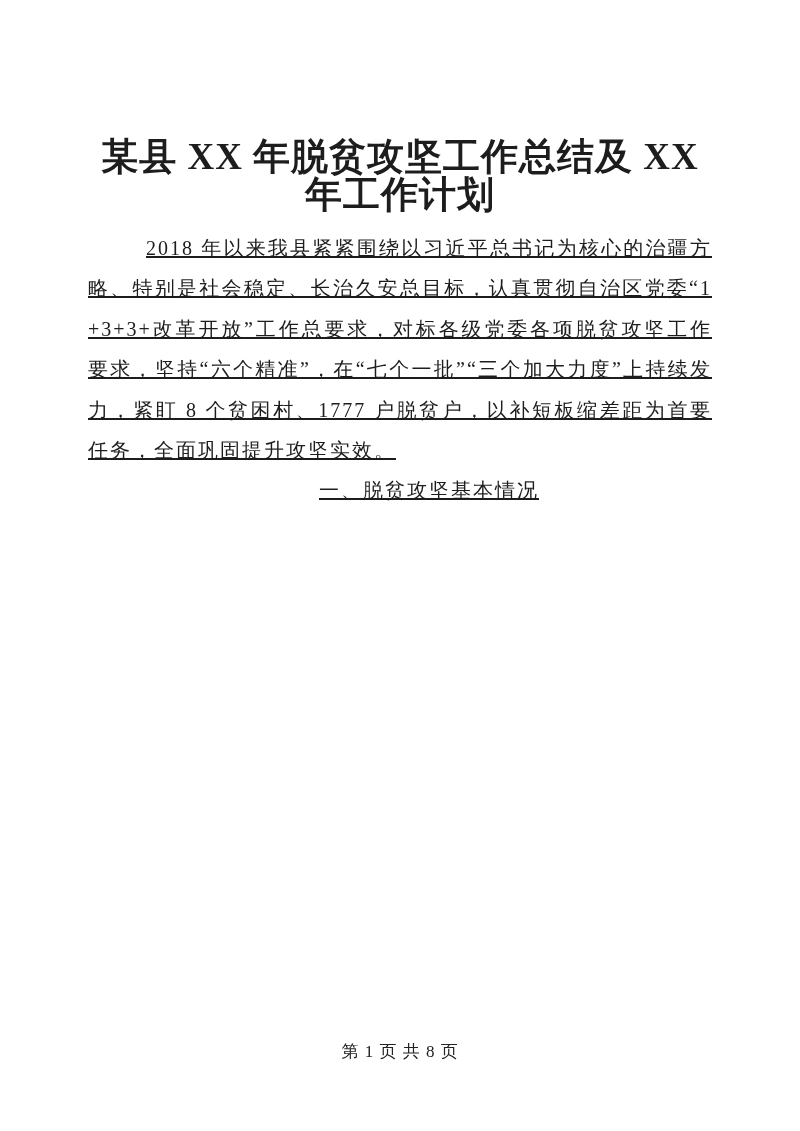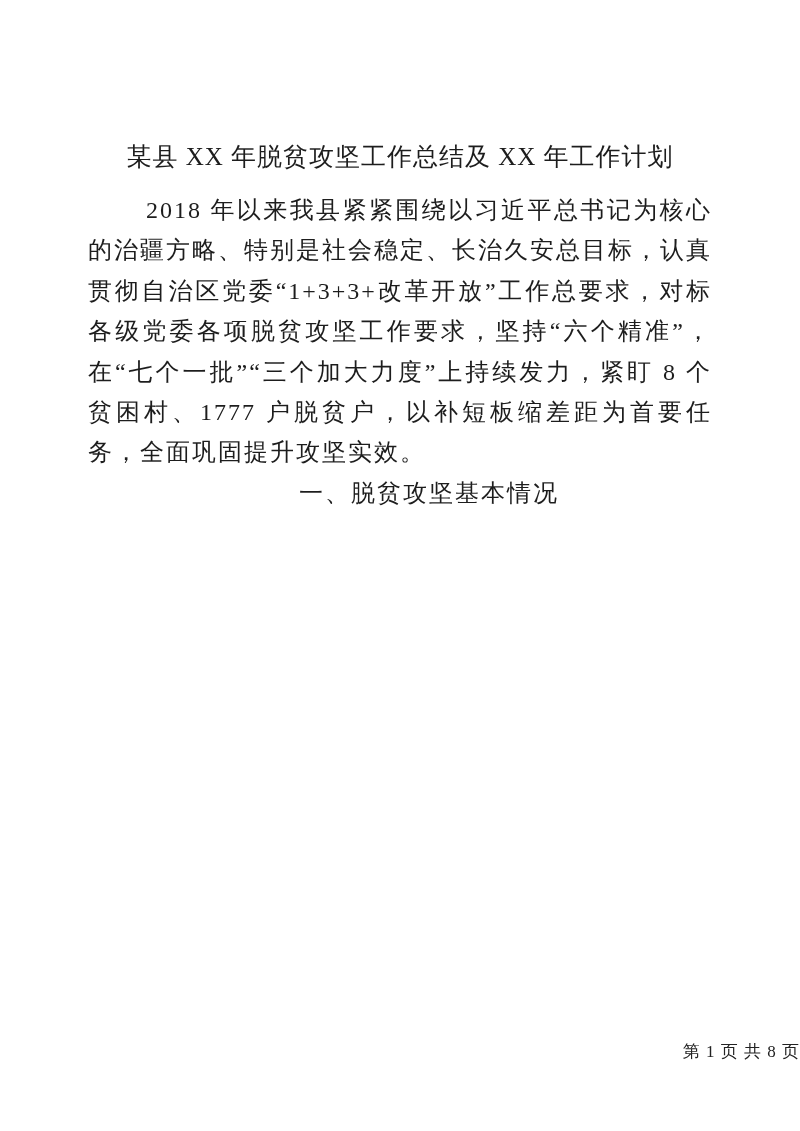--- a/index.html
+++ b/index.html
@@ -16,47 +16,48 @@
     overflow: hidden;
   }
   .page {
     position: absolute;
     inset: 0;
     background: #ffffff;
   }
   .doc-title {
     margin: 138px 80px 0 80px;
     text-align: center;
-    font-size: 25px;
-    font-weight: normal;
+    font-size: 37px;
+    font-weight: bold;
     line-height: 38px;
     letter-spacing: 1px;
   }
   .content {
     margin: 14px 88px 0 88px;
   }
   .content p {
     margin: 0;
-    font-size: 24px;
+    font-size: 20px;
     line-height: 40.4px;
     letter-spacing: 2px;
     text-align: justify;
     text-justify: inter-character;
     text-indent: 58px;
     word-break: break-all;
+    text-decoration: underline;
   }
   .content p.heading {
     text-align: center;
   }
   .footer {
     position: absolute;
     top: 1040px;
     left: 0;
     width: 100%;
-    text-align: right;
+    text-align: center;
   }
   .footer span {
     font-size: 17px;
     letter-spacing: 1px;
     color: #222222;
   }
 </style>
 </head>
 <body>
 

